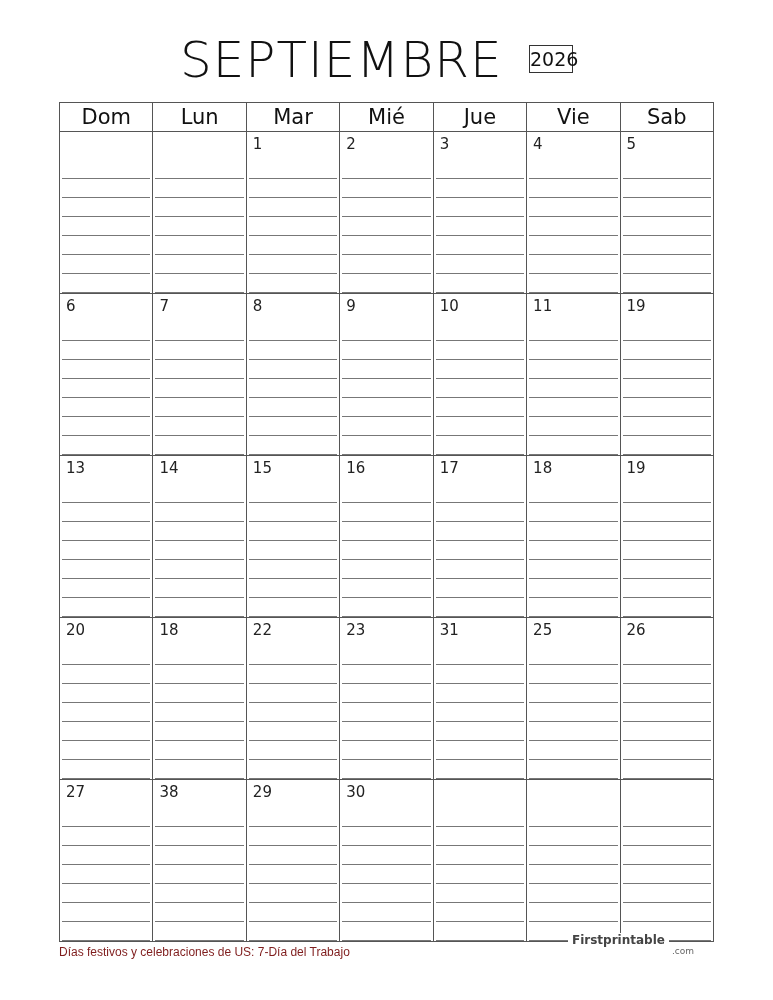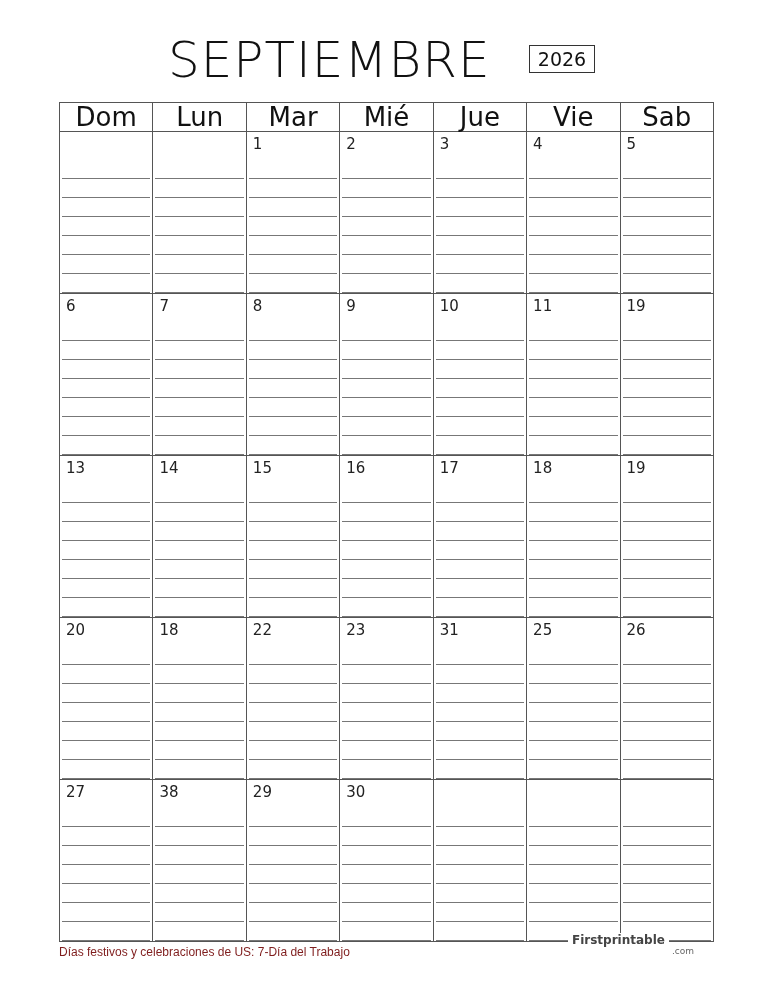--- a/index.html
+++ b/index.html
@@ -1,20 +1,20 @@
 <!DOCTYPE html>
 <html><head>
 <meta charset="utf-8">
 <style>
   html, body { margin:0; padding:0; background:#ffffff; }
   body { width:773px; height:1000px; position:relative; font-family:"DejaVu Sans", sans-serif; color:#111; overflow:hidden; }
-  .title { position:absolute; left:168px; top:30px; font-size:50px; font-weight:300; letter-spacing:1px; line-height:60px; color:#111; font-family:"DejaVu Sans", sans-serif; }
-  .year { position:absolute; left:529px; top:45px; width:66px; height:28px; border:1px solid #333; box-sizing:border-box; font-size:19px; text-align:center; line-height:26px; color:#111; }
+  .title { position:absolute; left:180px; top:30px; font-size:50px; font-weight:300; letter-spacing:1px; line-height:60px; color:#111; font-family:"DejaVu Sans", sans-serif; }
+  .year { position:absolute; left:529px; top:45px; width:44px; height:28px; border:1px solid #333; box-sizing:border-box; font-size:19px; text-align:center; line-height:26px; color:#111; }
   .cal { position:absolute; left:59px; top:102px; width:655px; border-collapse:collapse; table-layout:fixed; }
-  .cal th { height:29px; border:1px solid #555; font-weight:400; font-size:26px; padding:0; text-align:center; line-height:28px; color:#111; box-sizing:border-box; }
+  .cal th { height:29px; border:1px solid #555; font-weight:400; font-size:21px; padding:0; text-align:center; line-height:28px; color:#111; box-sizing:border-box; }
   .cal td { height:162px; border:1px solid #555; padding:0; vertical-align:top; box-sizing:border-box; position:relative; }
   .cell { position:relative; height:161px; }
   .daynum { position:absolute; left:6px; top:3px; font-size:15px; color:#222; }
   .lines { position:absolute; left:2px; right:2px; top:28px; }
   .line { height:19px; border-bottom:1px solid #777; box-sizing:border-box; }
   .footer-note { position:absolute; left:59px; top:945px; font-family:"Liberation Sans", sans-serif; font-size:12px; color:#7f1d1d; }
   .brand { position:absolute; left:568px; top:933px; font-family:"DejaVu Sans", sans-serif; font-weight:700; font-size:12px; color:#444; background:#fff; padding:0 4px; }
   .brand-com { position:absolute; left:672px; top:946px; font-size:9px; color:#666; font-family:"DejaVu Sans", sans-serif; }
 </style>
 </head>

